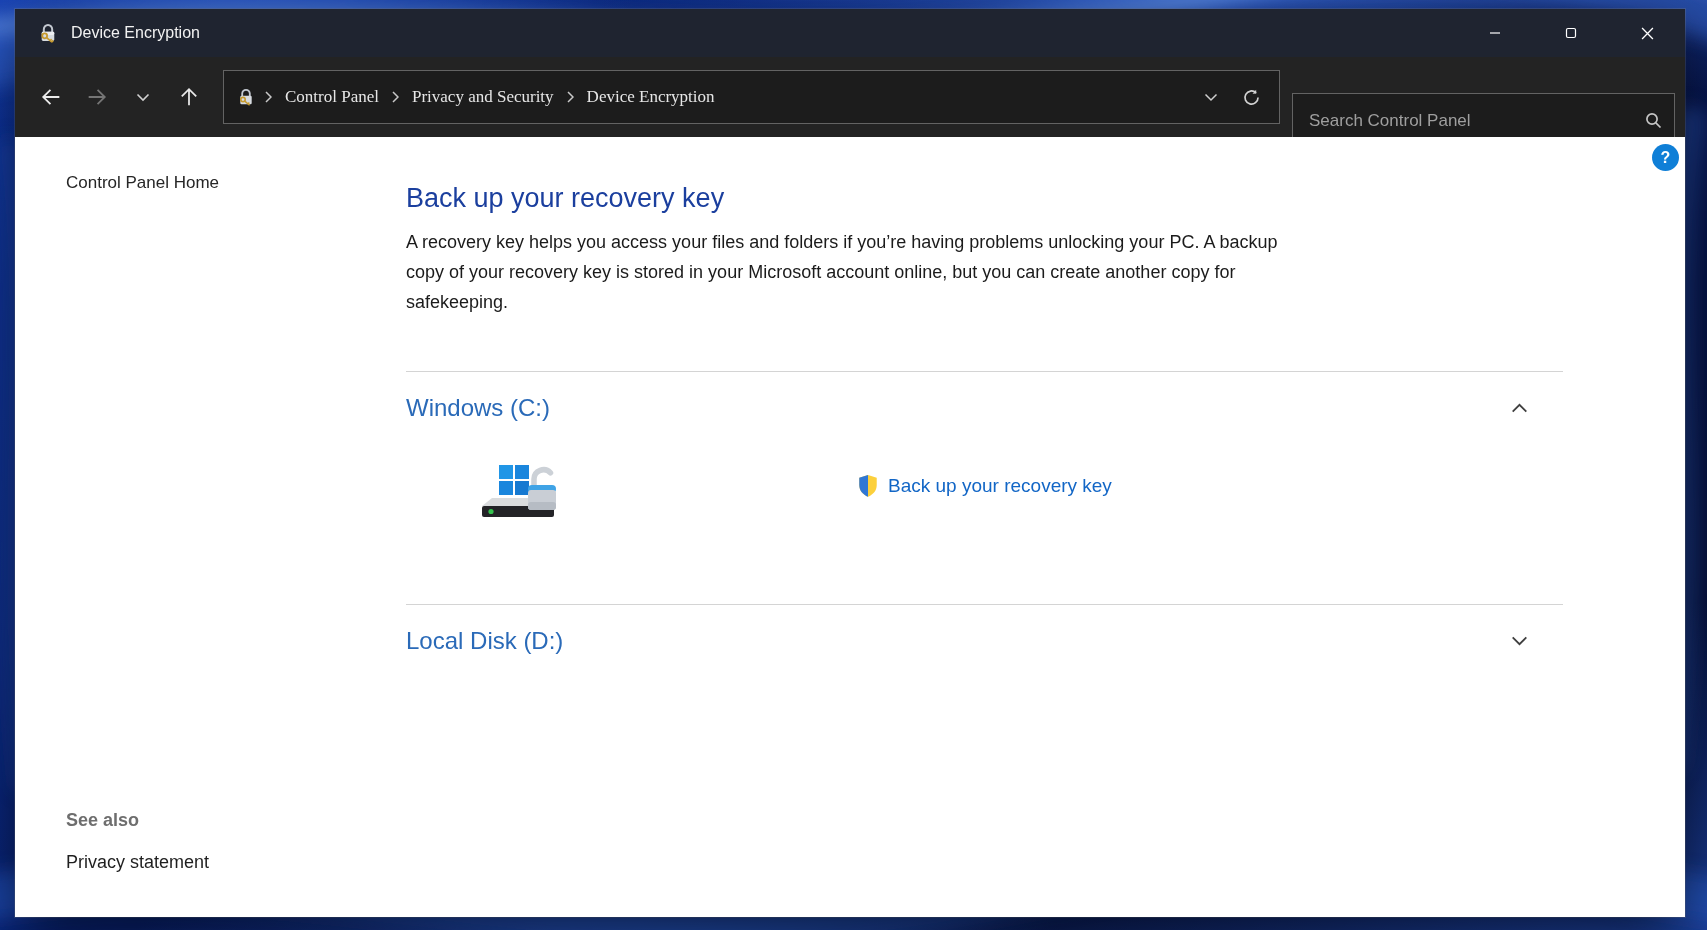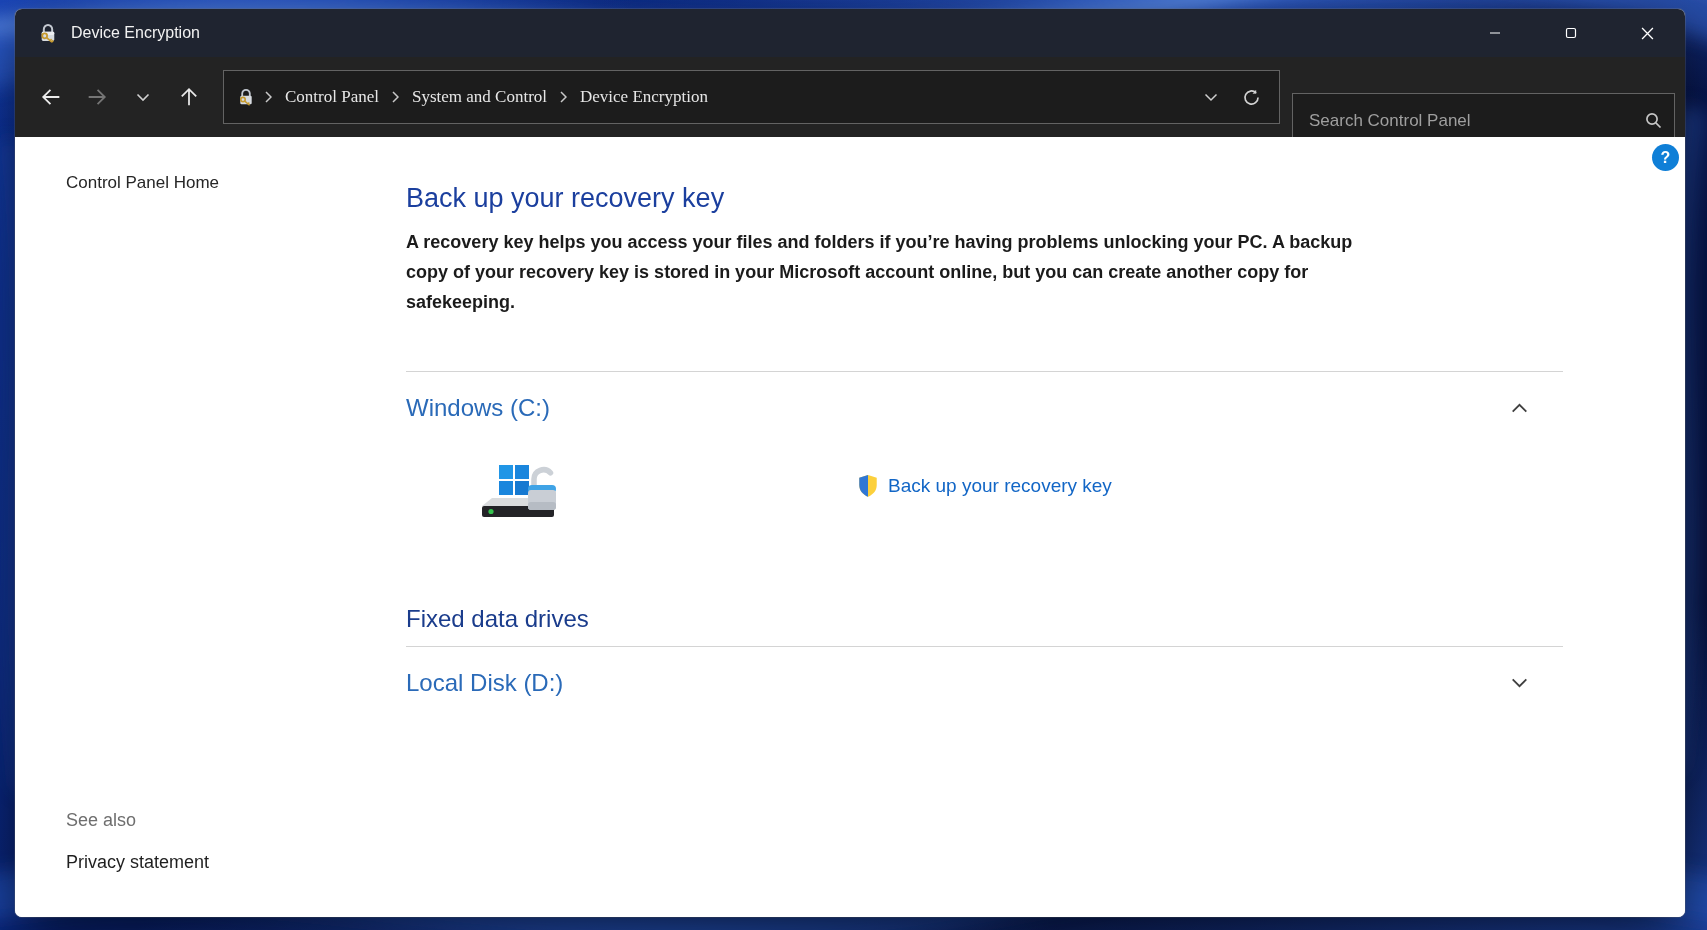--- a/index.html
+++ b/index.html
@@ -12,21 +12,21 @@
       radial-gradient(1300px 650px at 96% 108%, rgba(36,83,198,.9) 0%, rgba(36,83,198,0) 62%),
       radial-gradient(900px 420px at 35% 112%, rgba(52,104,226,.75) 0%, rgba(52,104,226,0) 58%),
       linear-gradient(135deg,#0d36a8 0%,#0a2478 40%,#061347 75%,#040c30 100%);
   }
   svg{display:block}
   .wallpaper-fx{position:absolute;inset:0;}
 
   
   .window{
     position:absolute;left:15px;top:9px;width:1670px;height:908px;
-    border-radius:7px;overflow:hidden;display:flex;flex-direction:column;
+    border-radius:0;overflow:hidden;display:flex;flex-direction:column;
     box-shadow:0 18px 60px rgba(0,0,0,.65), 0 0 0 1px rgba(120,130,150,.35);
     background:#fff;
   }
 
   
   .titlebar{
     height:48px;flex:none;background:#1f2430;display:flex;align-items:center;
     padding-left:22px;color:#fff;
   }
   .titlebar .app-icon{width:22px;height:22px;margin-right:12px;}
@@ -62,26 +62,26 @@
 
   
   .content{flex:1;background:#ffffff;position:relative;overflow:hidden;}
   .help-badge{
     position:absolute;top:7px;right:6px;width:27px;height:27px;border-radius:50%;
     background:#0f7fd7;color:#fff;font-size:16px;font-weight:bold;
     display:flex;align-items:center;justify-content:center;cursor:default;
   }
   .sidebar-home{position:absolute;left:51px;top:36px;font-size:17px;color:#262626;}
   .sidebar-bottom{position:absolute;left:51px;bottom:44px;font-size:18px;}
-  .see-also{color:#6e6e6e;margin-bottom:21px;}
+  .see-also{color:#6e6e6e;margin-bottom:21px;font-weight:bold;}
   .privacy{color:#1f1f1f;cursor:default;}
 
   .main{width:1157px;margin-left:391px;}
   .page-heading{margin:44px 0 0;font-size:27px;line-height:34px;font-weight:400;color:#1b3f9e;}
-  .desc{margin-top:12px;color:#1b1b1b;font-size:18px;font-weight:bold;}
+  .desc{margin-top:12px;color:#1b1b1b;font-size:18px;}
   .desc div{line-height:30px;}
   .section{margin-top:54px;}
   .section.second{margin-top:80px;}
   .section-title{font-size:24px;line-height:30px;font-weight:400;color:#1a3c8c;}
   .rule{margin-top:12px;border:0;border-top:1px solid #d4d4d4;height:0;}
   .drive-header{display:flex;align-items:center;justify-content:space-between;margin-top:20px;padding-right:30px;text-align:right;}
   .drive-title{font-size:24px;line-height:32px;font-weight:400;color:#2a6ab8;}
   .expander{width:28px;height:28px;display:flex;align-items:center;justify-content:center;cursor:default;}
   .drive-body{margin-top:24px;height:76px;display:flex;align-items:center;}
   .drive-icon{margin-left:72px;flex:none;}
@@ -175,21 +175,21 @@
         <svg width="7" height="12" viewBox="0 0 7 12">
             <path d="M1 1 L6 6 L1 11" stroke="#c8c8c8" stroke-width="1.5" fill="none"></path>
           </svg>
       </span>
       <span class="crumb">Control Panel</span>
       <span class="crumb-sep">
         <svg width="7" height="12" viewBox="0 0 7 12">
             <path d="M1 1 L6 6 L1 11" stroke="#c8c8c8" stroke-width="1.5" fill="none"></path>
           </svg>
       </span>
-      <span class="crumb">System and Control</span>
+      <span class="crumb">Privacy and Security</span>
       <span class="crumb-sep">
         <svg width="7" height="12" viewBox="0 0 7 12">
             <path d="M1 1 L6 6 L1 11" stroke="#c8c8c8" stroke-width="1.5" fill="none"></path>
           </svg>
       </span>
       <span class="crumb">Device Encryption</span>
       <span class="addr-spacer"></span>
       <div class="addr-btn">
         <svg width="14" height="9" viewBox="0 0 14 9">
             <path d="M1.5 1.5 L7 7 L12.5 1.5" stroke="#cfcfcf" stroke-width="1.5" fill="none"></path>
@@ -266,21 +266,20 @@
                 <path d="M10 1 L18 3.5 V10 C18 15.2 14.6 18.8 10 20.8 C5.4 18.8 2 15.2 2 10 V3.5 Z" fill="#fcd03c"></path>
                 <path d="M10 1 L2 3.5 V10 C2 15.2 5.4 18.8 10 20.8 Z" fill="#2f77d6"></path>
               </svg>
             </span>
             <span class="action-link">Back up your recovery key</span>
           </span>
         </div>
       </div>
 
       <div class="section second">
-        <div class="section-title">Fixed data drives</div>
         <hr class="rule">
         <div class="drive-header">
           <span class="drive-title">Local Disk (D:)</span>
           <span class="expander">
             <svg width="17" height="10" viewBox="0 0 18 11">
                 <path d="M1.5 1.5 L9 9 L16.5 1.5" stroke="#3f3f3f" stroke-width="2" fill="none"></path>
               </svg>
           </span>
         </div>
       </div>

